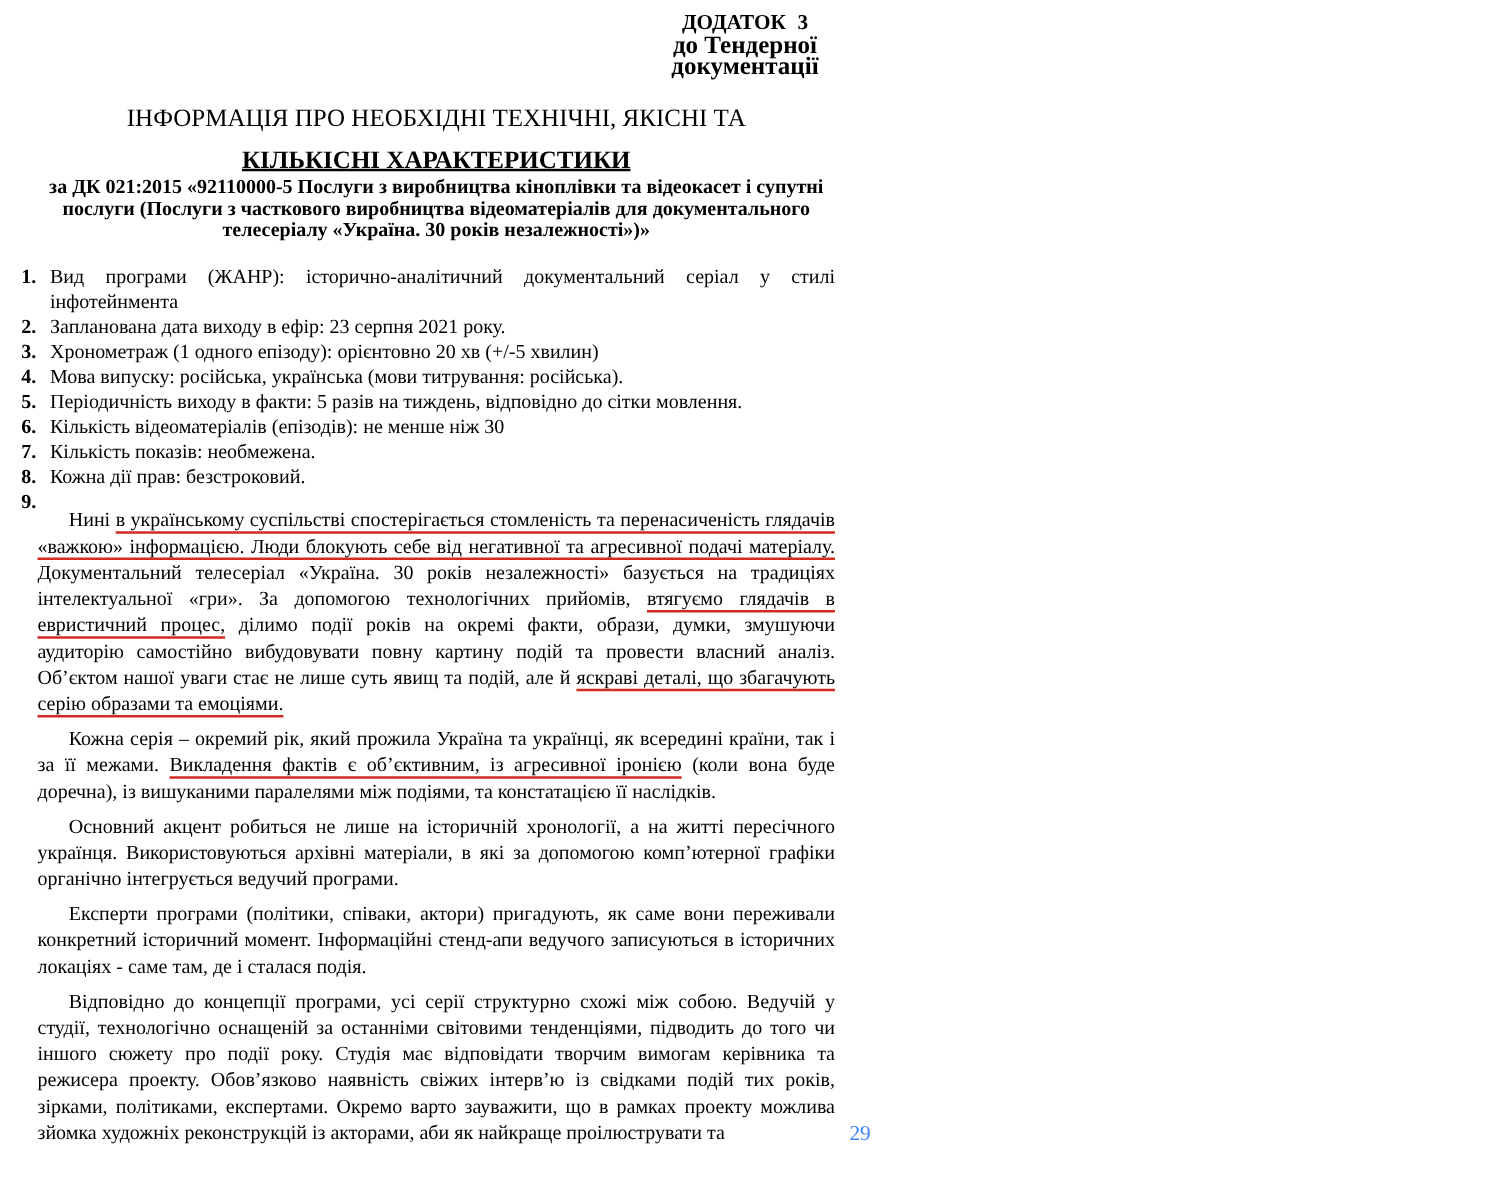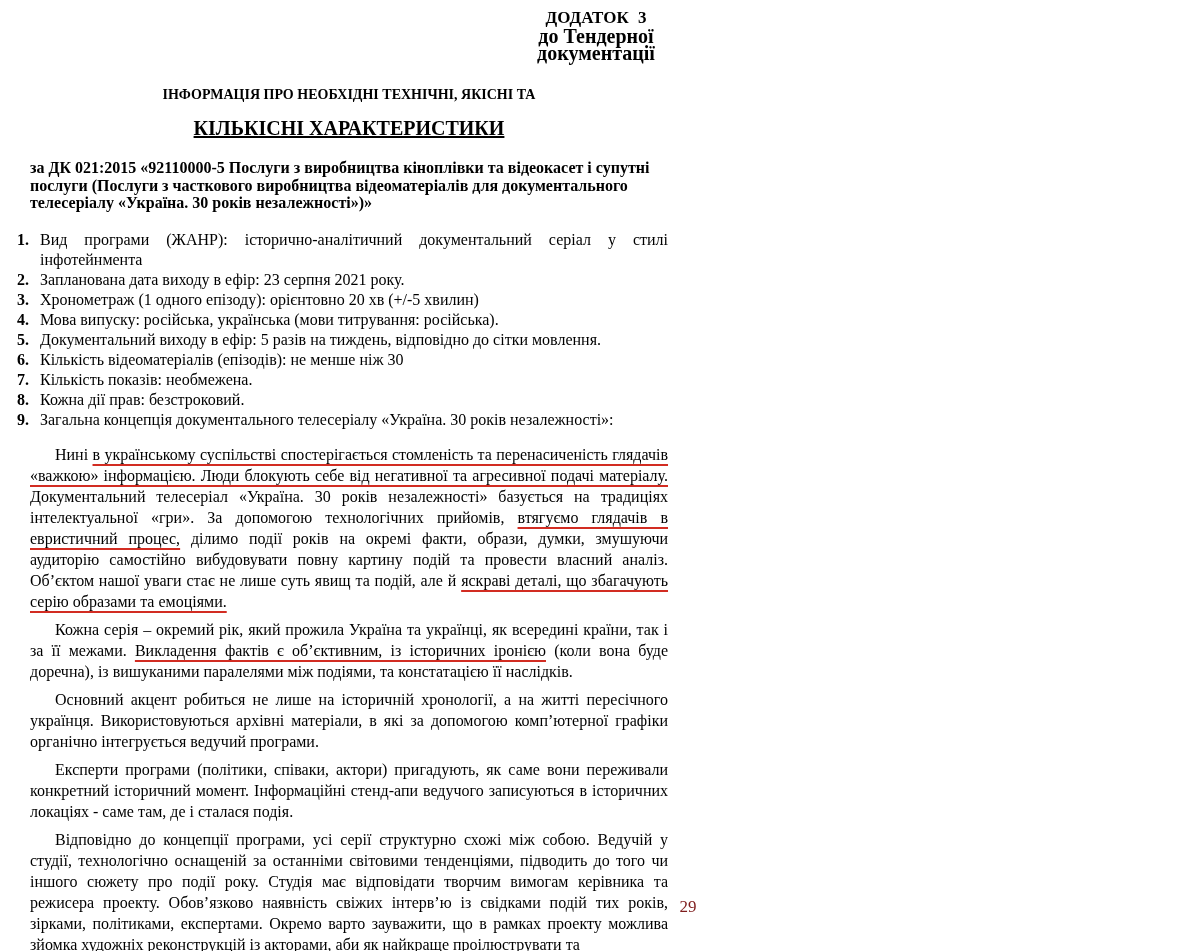--- a/index.html
+++ b/index.html
@@ -12,41 +12,41 @@
   .page { position:relative; width:1200px; height:951px; background:#fff; }
 
   
   .annex { position:absolute; top:8px; left:488px; width:216px; text-align:center; font-weight:bold; }
   .annex-l1 { font-size:17px; line-height:20px; word-spacing:5px; }
   .annex-l2 { font-size:20px; line-height:17px; }
 
   
   .content { position:absolute; top:0; left:30px; width:638px; }
 
-  .t1 { font-size:14px; line-height:20px; font-weight:bold; text-align:center; margin-top:85px; }
+  .t1 { font-size:20px; line-height:20px; font-weight:normal; text-align:center; margin-top:85px; }
   .t2 { font-size:20px; line-height:20px; font-weight:bold; text-align:center; margin-top:13px;text-decoration:underline; }
   .subtitle { font-size:15px; line-height:15px; text-align:center; margin-top:4px; }
-  .procurement { font-size:16px; line-height:17.5px; font-weight:bold; text-align:left; margin-top:21px; }
+  .procurement { font-size:16px; line-height:17.5px; font-weight:bold; text-align:center; margin-top:3px; }
 
   .req-list { margin-top:18px; }
   .req { position:relative; padding-left:10px; font-size:16px; line-height:20px; text-align:justify; }
   .req .num { position:absolute; left:-13px; top:0; font-weight:bold; }
   .req .lbl { font-weight:normal; }
 
   .para { font-size:16px; line-height:21px; text-align:justify; text-indent:25px; margin-top:14px; }
   .para + .para { margin-top:7px; }
   .u {
     text-decoration:underline;
     text-decoration-color:#d22c22;
     text-decoration-thickness:1.5px;
     text-underline-offset:3.5px;
   }
 
   .page-number { position:absolute; top:897px; left:666px; width:44px; text-align:center;
-                 font-size:17px; color:#7f1d1d; }
+                 font-size:17px; color:#3b82f6; }
 </style>
 </head>
 <body>
 
 <div class="page">
 
   <div class="annex">
     <div class="annex-l1">ДОДАТОК 3</div>
     <div class="annex-l2">до Тендерної документації</div>
   </div>
@@ -64,39 +64,39 @@
       <div class="req">
         <span class="num">2.</span><span class="lbl">Запланована дата виходу в ефір</span><span class="txt">: 23 серпня 2021 року.</span>
       </div>
       <div class="req">
         <span class="num">3.</span><span class="lbl">Хронометраж (1 одного епізоду):</span><span class="txt"> орієнтовно 20 хв (+/-5 хвилин)</span>
       </div>
       <div class="req">
         <span class="num">4.</span><span class="lbl">Мова випуску</span><span class="txt">: російська, українська (мови титрування: російська).</span>
       </div>
       <div class="req">
-        <span class="num">5.</span><span class="lbl">Документальний виходу в ефір</span><span class="txt">: 5 разів на тиждень, відповідно до сітки мовлення.</span>
+        <span class="num">5.</span><span class="lbl">Періодичність виходу в факти</span><span class="txt">: 5 разів на тиждень, відповідно до сітки мовлення.</span>
       </div>
       <div class="req">
         <span class="num">6.</span><span class="lbl">Кількість відеоматеріалів (епізодів)</span><span class="txt">: не менше ніж 30</span>
       </div>
       <div class="req">
         <span class="num">7.</span><span class="lbl">Кількість показів:</span><span class="txt"> необмежена.</span>
       </div>
       <div class="req">
         <span class="num">8.</span><span class="lbl">Кожна дії прав</span><span class="txt">: безстроковий.</span>
       </div>
       <div class="req">
-        <span class="num">9.</span><span class="lbl">Загальна концепція документального телесеріалу «Україна. 30 років незалежності»:</span><span class="txt"></span>
+        <span class="num">9.</span><span class="txt"></span>
       </div>
     </div>
 
     <p class="para"><span>Нині </span><span class="u">в українському суспільстві спостерігається стомленість та перенасиченість глядачів «важкою» інформацією. Люди блокують себе від негативної та агресивної подачі матеріалу.</span><span> Документальний телесеріал «Україна. 30 років незалежності» базується на традиціях інтелектуальної «гри». За допомогою технологічних прийомів, </span><span class="u">втягуємо глядачів в евристичний процес,</span><span> ділимо події років на окремі факти, образи, думки, змушуючи аудиторію самостійно вибудовувати повну картину подій та провести власний аналіз. Об’єктом нашої уваги стає не лише суть явищ та подій, але й </span><span class="u">яскраві деталі, що збагачують серію образами та емоціями.</span></p>
 
-    <p class="para"><span>Кожна серія – окремий рік, який прожила Україна та українці, як всередині країни, так і за її межами. </span><span class="u">Викладення фактів є об’єктивним, із історичних іронією</span><span> (коли вона буде доречна), із вишуканими паралелями між подіями, та констатацією її наслідків.</span></p>
+    <p class="para"><span>Кожна серія – окремий рік, який прожила Україна та українці, як всередині країни, так і за її межами. </span><span class="u">Викладення фактів є об’єктивним, із агресивної іронією</span><span> (коли вона буде доречна), із вишуканими паралелями між подіями, та констатацією її наслідків.</span></p>
 
     <p class="para">Основний акцент робиться не лише на історичній хронології, а на житті пересічного українця. Використовуються архівні матеріали, в які за допомогою комп’ютерної графіки органічно інтегрується ведучий програми.</p>
 
     <p class="para">Експерти програми (політики, співаки, актори) пригадують, як саме вони переживали конкретний історичний момент. Інформаційні стенд-апи ведучого записуються в історичних локаціях - саме там, де і сталася подія.</p>
 
     <p class="para">Відповідно до концепції програми, усі серії структурно схожі між собою. Ведучій у студії, технологічно оснащеній за останніми світовими тенденціями, підводить до того чи іншого сюжету про події року. Студія має відповідати творчим вимогам керівника та режисера проекту. Обов’язково наявність свіжих інтерв’ю із свідками подій тих років, зірками, політиками, експертами. Окремо варто зауважити, що в рамках проекту можлива зйомка художніх реконструкцій із акторами, аби як найкраще проілюструвати та</p>
 
   </div>
 
   <div class="page-number">29</div>

